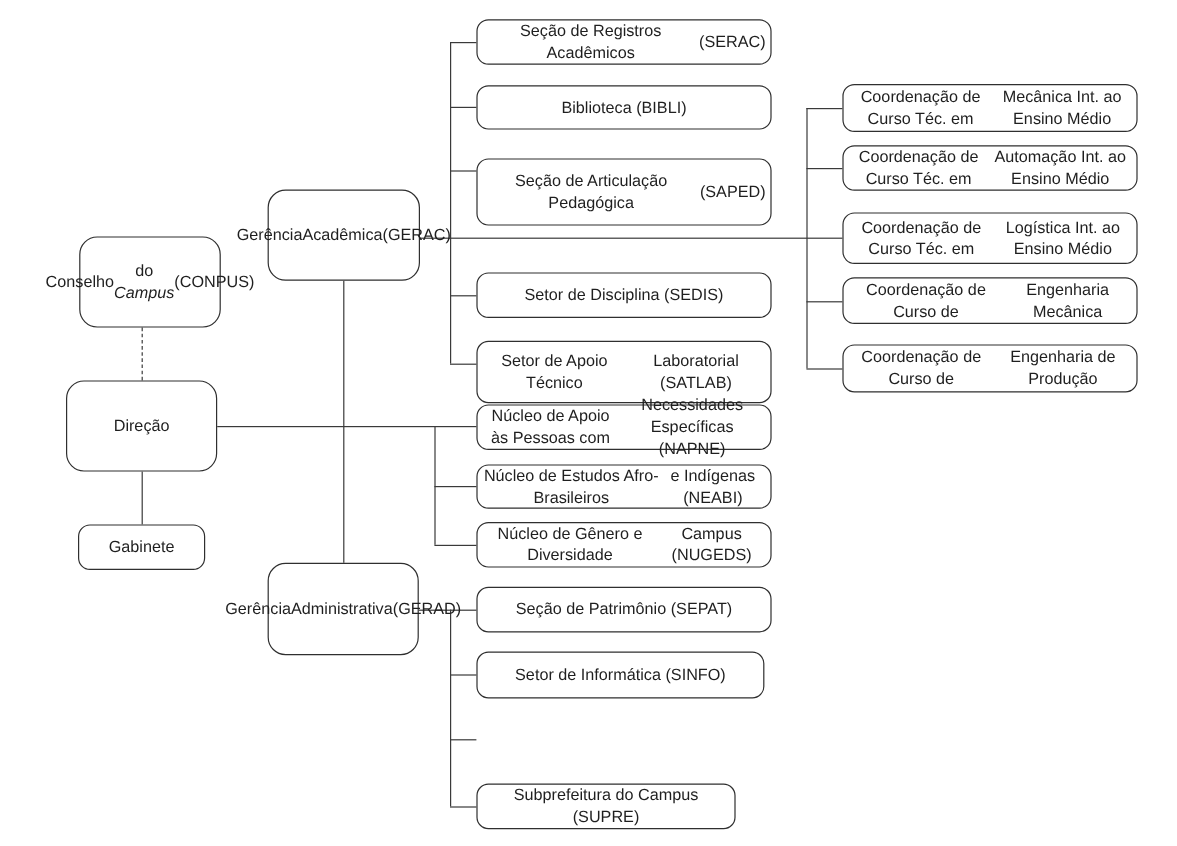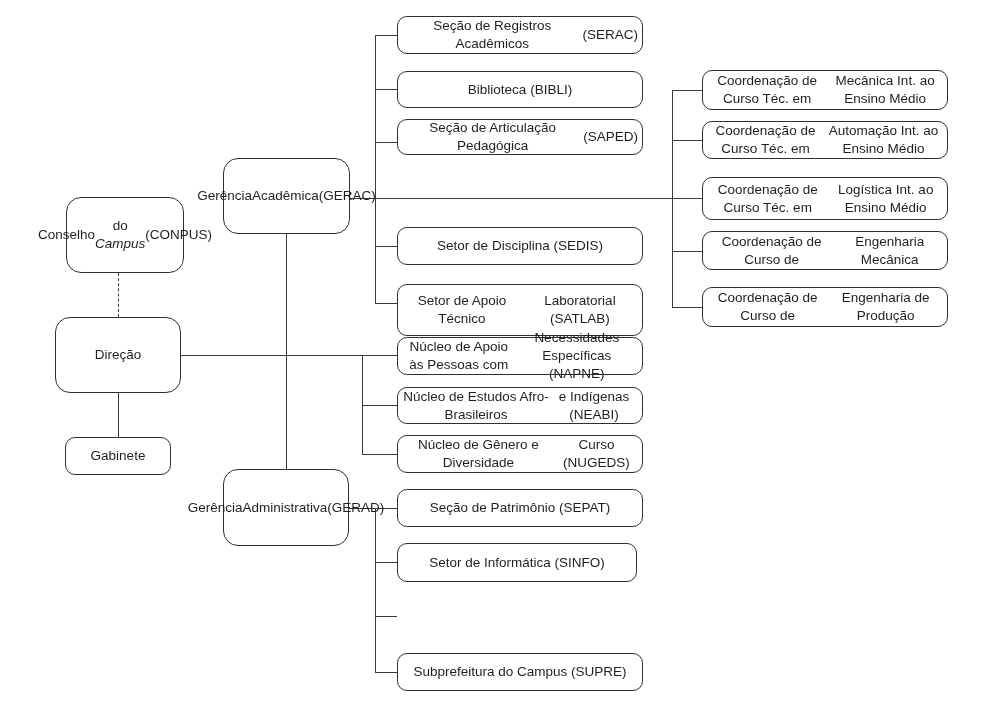--- a/index.html
+++ b/index.html
@@ -89,21 +89,21 @@
 
   <div class="box" style="left:397px;top:16px;width:246px;height:38px">
     <span>Seção de Registros Acadêmicos</span>
     <span>(SERAC)</span>
   </div>
 
   <div class="box" style="left:397px;top:71px;width:246px;height:37px">
     <span>Biblioteca (BIBLI)</span>
   </div>
 
-  <div class="box" style="left:397px;top:119px;width:246px;height:36px">
+  <div class="box" style="left:397px;top:132px;width:246px;height:56px">
     <span>Seção de Articulação Pedagógica</span>
     <span>(SAPED)</span>
   </div>
 
   <div class="box" style="left:397px;top:227px;width:246px;height:38px">
     <span>Setor de Disciplina (SEDIS)</span>
   </div>
 
   <div class="box" style="left:397px;top:284px;width:246px;height:52px">
     <span>Setor de Apoio Técnico</span>
@@ -115,33 +115,33 @@
     <span>Necessidades Específicas (NAPNE)</span>
   </div>
 
   <div class="box" style="left:397px;top:387px;width:246px;height:37px">
     <span>Núcleo de Estudos Afro-Brasileiros</span>
     <span>e Indígenas (NEABI)</span>
   </div>
 
   <div class="box" style="left:397px;top:435px;width:246px;height:38px">
     <span>Núcleo de Gênero e Diversidade</span>
-    <span>Curso (NUGEDS)</span>
+    <span>Campus (NUGEDS)</span>
   </div>
 
   <div class="box" style="left:397px;top:489px;width:246px;height:38px">
     <span>Seção de Patrimônio (SEPAT)</span>
   </div>
 
   <div class="box" style="left:397px;top:543px;width:240px;height:39px">
     <span>Setor de Informática (SINFO)</span>
   </div>
 
 
-  <div class="box" style="left:397px;top:653px;width:246px;height:38px">
+  <div class="box" style="left:397px;top:653px;width:216px;height:38px">
     <span>Subprefeitura do Campus (SUPRE)</span>
   </div>
 
   <div class="box" style="left:702px;top:70px;width:246px;height:40px">
     <span>Coordenação de Curso Téc. em</span>
     <span>Mecânica Int. ao Ensino Médio</span>
   </div>
 
   <div class="box" style="left:702px;top:121px;width:246px;height:38px">
     <span>Coordenação de Curso Téc. em</span>

